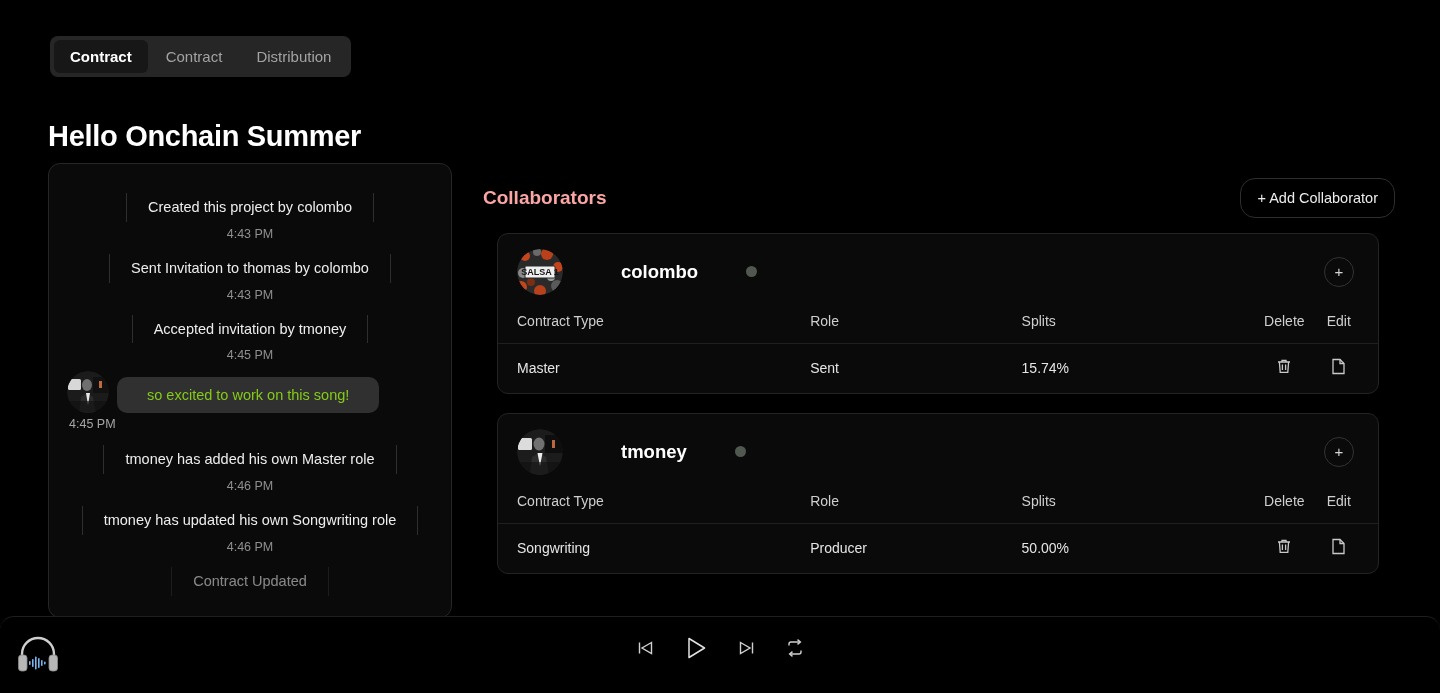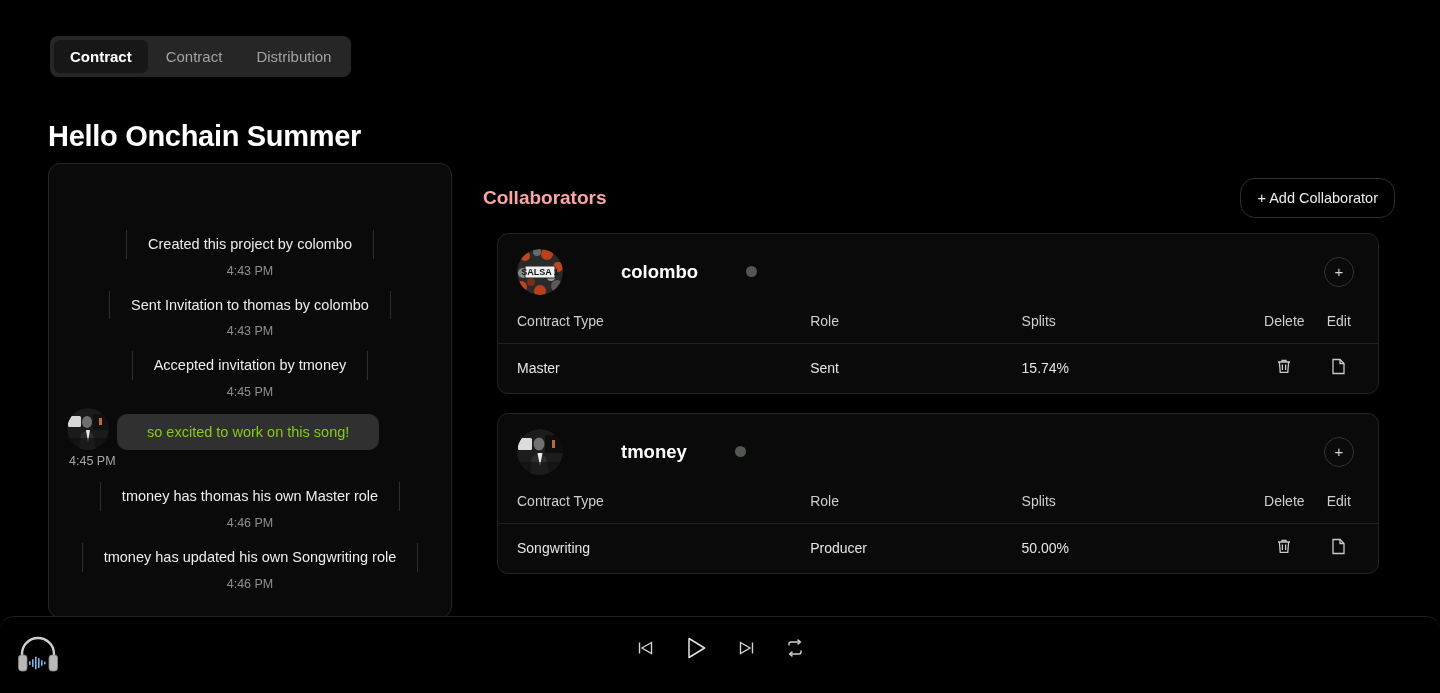--- a/index.html
+++ b/index.html
@@ -239,29 +239,32 @@
               <rect x="0" y="30" width="42" height="12" fill="#0d0d0d" opacity="0.55"></rect>
             </g>
           </svg>
         </div>
         <div class="chat-bubble">so excited to work on this song!</div>
       </div>
       <div class="chat-time">4:45 PM</div>
     </div>
 
     <div class="feed-item">
-      <div class="feed-event">tmoney has thomas his own Master role</div>
+      <div class="feed-event">tmoney has added his own Master role</div>
       <div class="feed-time">4:46 PM</div>
     </div>
 
     <div class="feed-item">
       <div class="feed-event">tmoney has updated his own Songwriting role</div>
       <div class="feed-time">4:46 PM</div>
     </div>
 
+    <div class="feed-item feed-cut">
+      <div class="feed-event">Contract Updated</div>
+    </div>
 
   </div>
 </div>
 
 <div class="collab-header">
   <div class="collab-title">Collaborators</div>
   <button class="add-collab-btn">+ Add Collaborator</button>
 </div>
 
 <div class="collab-card" id="card-0">

